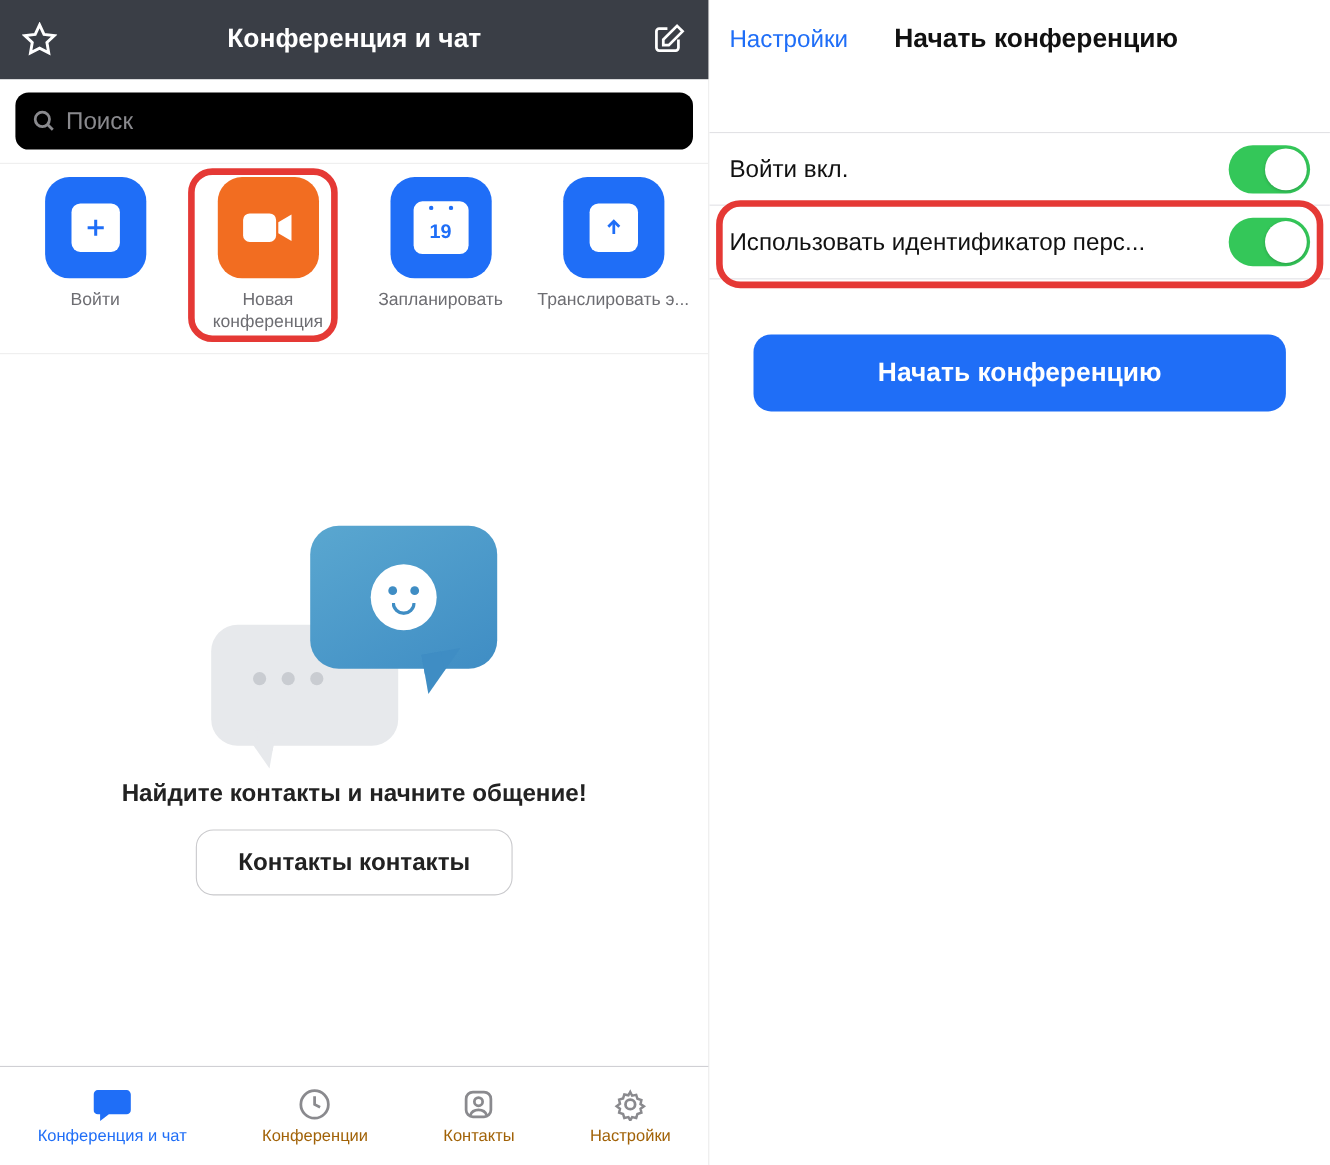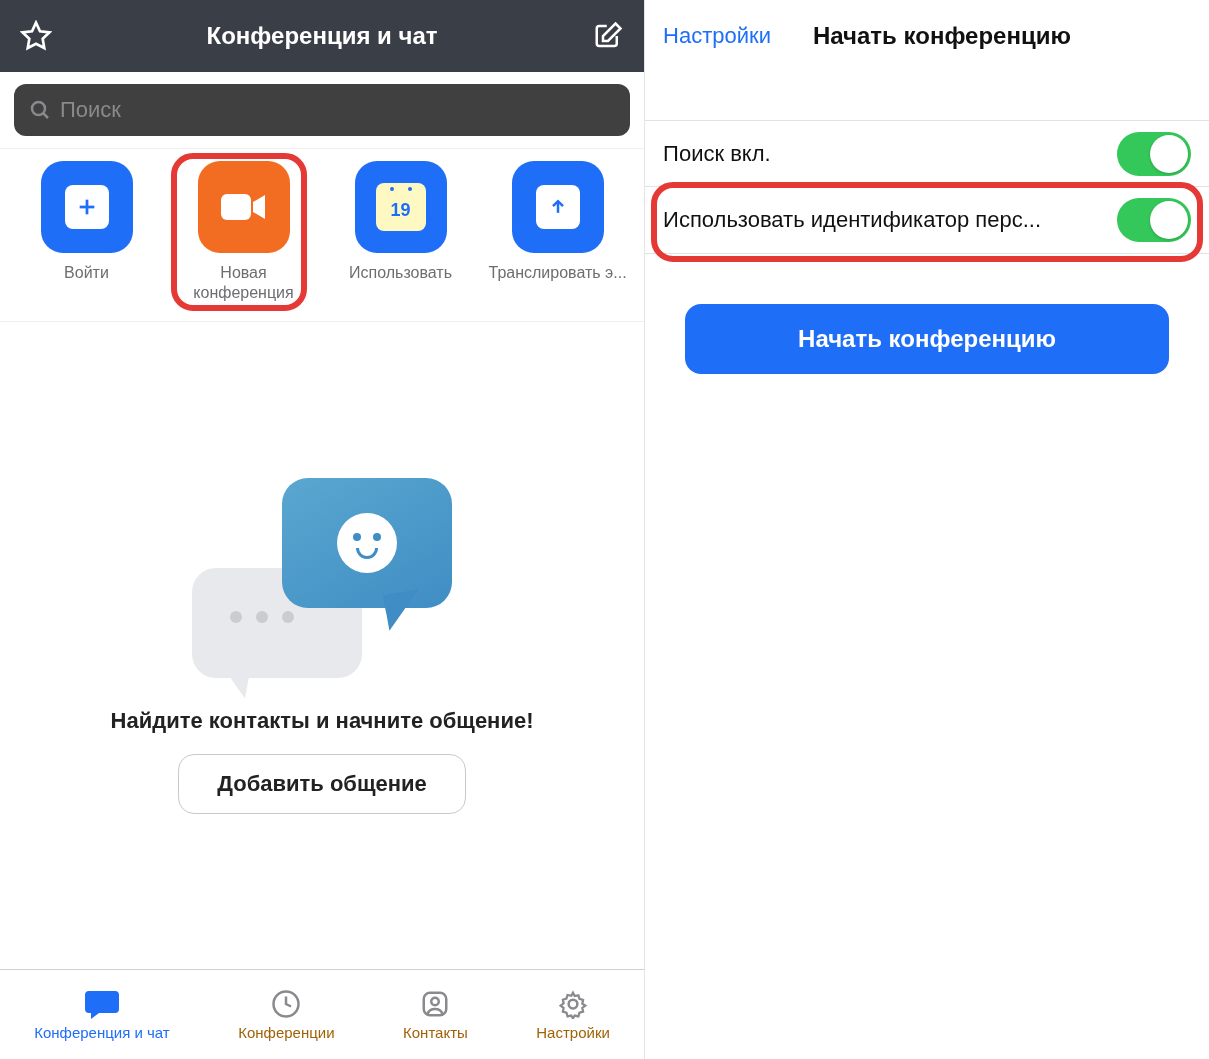--- a/index.html
+++ b/index.html
@@ -10,38 +10,38 @@
   .right { width: 605px; display: flex; flex-direction: column; }
 
   
   .hdr { background: #3a3e46; color: #fff; height: 72px; display: flex; align-items: center; justify-content: space-between; padding: 0 18px; }
   .hdr-title { font-size: 24px; font-weight: 600; flex: 1; text-align: center; }
   .hdr-ico { width: 36px; height: 36px; display: flex; align-items: center; justify-content: center; }
   svg { display: block; }
 
   
   .search-wrap { padding: 12px 14px; }
-  .search { background: #404040; border-radius: 12px; height: 52px; display: flex; align-items: center; padding: 0 14px; gap: 8px; }
+  .search { background: #000000; border-radius: 12px; height: 52px; display: flex; align-items: center; padding: 0 14px; gap: 8px; }
   .search input { border: none; background: transparent; font-size: 22px; color: #8a8a8e; outline: none; flex: 1; }
   .search input::placeholder { color: #8a8a8e; }
   .search-ico { color: #8a8a8e; }
 
   
   .tiles { display: flex; gap: 0; padding: 12px 8px 18px 8px; border-bottom: 1px solid #eee; border-top: 1px solid #eee; justify-content: space-around; align-items: flex-start; }
   .tile { display: flex; flex-direction: column; align-items: center; width: 142px; }
   .tile-btn { width: 92px; height: 92px; border-radius: 22px; display: flex; align-items: center; justify-content: center; color: #fff; }
   .tile-btn.orange { background: #f26d21; }
   .tile-btn.blue { background: #1f6ef7; }
   .tile-label { font-size: 16px; color: #6d6d72; text-align: center; margin-top: 10px; line-height: 1.25; }
   .tile.highlight { position: relative; }
   .highlight-box { position: absolute; border: 6px solid #e53935; border-radius: 22px; pointer-events: none; }
   .hl1 { left: -2px; top: -8px; width: 136px; height: 158px; }
 
   
-  .cal { width: 50px; height: 48px; background: #fef9c3; border-radius: 8px; display:flex; flex-direction:column; align-items:center; justify-content:center; position:relative;}
+  .cal { width: 50px; height: 48px; background: #ffffff; border-radius: 8px; display:flex; flex-direction:column; align-items:center; justify-content:center; position:relative;}
   .cal-dots { display:flex; gap:14px; position:absolute; top:4px;}
   .cal-dots span{ width:4px; height:4px; background:#1f6ef7; border-radius:50%; display:block;}
   .cal-num{ color:#1f6ef7; font-size:18px; font-weight:700; margin-top:6px;}
 
   
   .up-box { width:44px; height:44px; background:#fff; border-radius:8px; display:flex; align-items:center; justify-content:center;}
 
   
   .empty { flex: 1; display: flex; flex-direction: column; align-items: center; justify-content: center; padding: 20px; gap: 20px; }
   .empty-art { width: 260px; height: 210px; position: relative; }
@@ -148,21 +148,21 @@
       <div class="tile">
         <div class="tile-btn blue">
           <div class="cal">
             <div class="cal-dots">
                 <span></span>
                 <span></span>
               </div>
             <div class="cal-num">19</div>
           </div>
         </div>
-        <div class="tile-label">Использовать</div>
+        <div class="tile-label">Запланировать</div>
       </div>
 
       <div class="tile">
         <div class="tile-btn blue">
           <div class="up-box">
             <svg width="20" height="20" viewBox="0 0 24 24" fill="none" stroke="#1f6ef7" stroke-width="3">
                 <line x1="12" y1="19" x2="12" y2="6"></line>
                 <polyline points="6 11 12 5 18 11"></polyline>
               </svg>
           </div>
@@ -182,21 +182,21 @@
           </div>
         <div class="bubble-blue">
             <div class="face">
               <span class="eye e1"></span>
               <span class="eye e2"></span>
               <span class="mouth"></span>
             </div>
           </div>
       </div>
       <div class="empty-title">Найдите контакты и начните общение!</div>
-      <button class="empty-btn">Добавить общение</button>
+      <button class="empty-btn">Контакты контакты</button>
     </div>
 
     <div class="tabbar">
       <div class="tab active">
         <div class="tab-ico">
             <svg width="34" height="30" viewBox="0 0 34 30" fill="#1f6ef7">
               <path d="M4 2h26a4 4 0 014 4v14a4 4 0 01-4 4H14l-8 6v-6H4a4 4 0 01-4-4V6a4 4 0 014-4z"></path>
             </svg>
           </div>
         <span>Конференция и чат</span>
@@ -236,21 +236,21 @@
     <div class="rhdr">
       <span class="cancel">Настройки</span>
       <span class="rtitle">Начать конференцию</span>
     </div>
 
     <div class="spacer"></div>
 
     <div class="rows-wrap">
       <div class="rows">
         <div class="row">
-          <span class="row-text">Поиск вкл.</span>
+          <span class="row-text">Войти вкл.</span>
           <div class="toggle">
               <div class="knob"></div>
             </div>
         </div>
         <div class="row">
           <div class="row-col">
             <span class="row-text">Использовать идентификатор перс...</span>
           </div>
           <div class="toggle">
               <div class="knob"></div>

